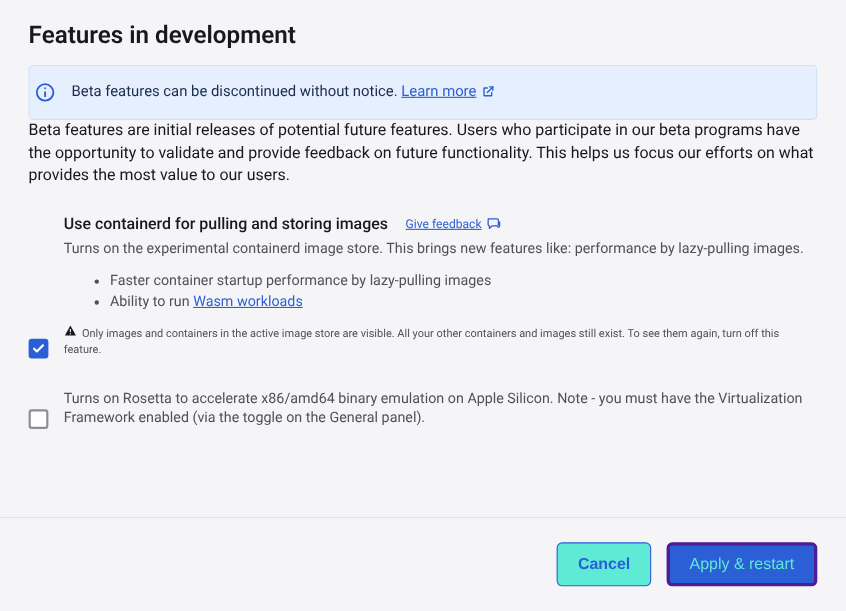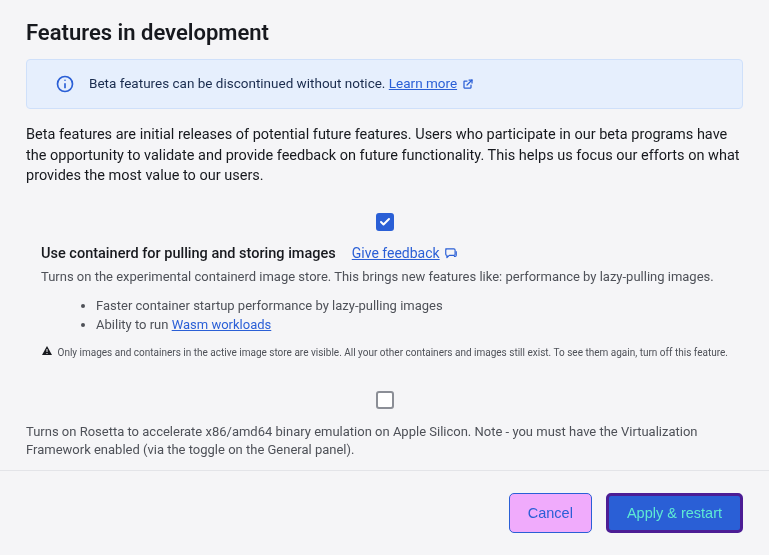--- a/index.html
+++ b/index.html
@@ -45,25 +45,25 @@
     right: -8px;
     bottom: -1px;
     height: 3px;
     background: #2a5fd6;
     border-radius: 1px;
   }
   .info-banner {
     background: #e6effd;
     border: 1px solid #cfe0fa;
     border-radius: 4px;
-    padding: 14px 28px;
+    padding: 14px 4px;
     display: flex;
     align-items: center;
     gap: 14px;
-    margin-bottom: 16px;
+    margin-bottom: 0;
   }
   .info-icon-svg {
     width: 20px;
     height: 20px;
     flex-shrink: 0;
   }
   .info-text {
     font-size: 13.5px;
     color: #1a2c4e;
   }
@@ -77,24 +77,23 @@
     margin-left: 2px;
   }
   .description {
     font-size: 14.5px;
     line-height: 1.42;
     color: #17191e;
     margin-bottom: 24px;
   }
   .feature-row {
     display: flex;
-    align-items: center;
+    align-items: flex-end;
     gap: 14px;
     margin-bottom: 28px;
-    flex-direction: column;
   }
   .checkbox {
     width: 18px;
     height: 18px;
     border: 2px solid #8b8e96;
     border-radius: 3px;
     flex-shrink: 0;
     margin-top: 2px;
     display: flex;
     align-items: center;
@@ -116,39 +115,39 @@
     align-items: center;
     gap: 16px;
     margin-bottom: 6px;
   }
   .feature-title {
     font-size: 14.5px;
     font-weight: 500;
     color: #17191e;
   }
   .feedback-link {
-    font-size: 14px;
+    font-size: 11px;
     color: #2a5fd6;
     text-decoration: underline;
     cursor: pointer;
     display: inline-flex;
     align-items: center;
     gap: 4px;
   }
   .feedback-icon {
     width: 14px;
     height: 12px;
   }
   .feature-desc {
     font-size: 13px;
     color: #4e5158;
     line-height: 1.4;
   }
   .feature-list {
-    margin: 10px 0 10px 55px;
+    margin: 10px 0 10px 42px;
     padding: 0;
     font-size: 13px;
     color: #4e5158;
     line-height: 1.5;
   }
   .feature-list li { list-style: disc; }
   .feature-list a {
     color: #2a5fd6;
     text-decoration: underline;
   }
@@ -182,23 +181,24 @@
     height: 40px;
     font-size: 14.5px;
     font-weight: 500;
     border-radius: 5px;
     cursor: pointer;
     display: inline-flex;
     align-items: center;
     justify-content: center;
   }
   .btn-secondary {
-    background: #f0abfc;
+    background: #5eead4;
     color: #2a5fd6;
     border: 1px solid #2a5fd6;
+    font-weight: bold;
   }
   .btn-primary {
     background: #2a5fd6;
     color: #5eead4;
     border: 3px solid #4c1d95;
   }
 </style>
 </head>
 <body>
 

